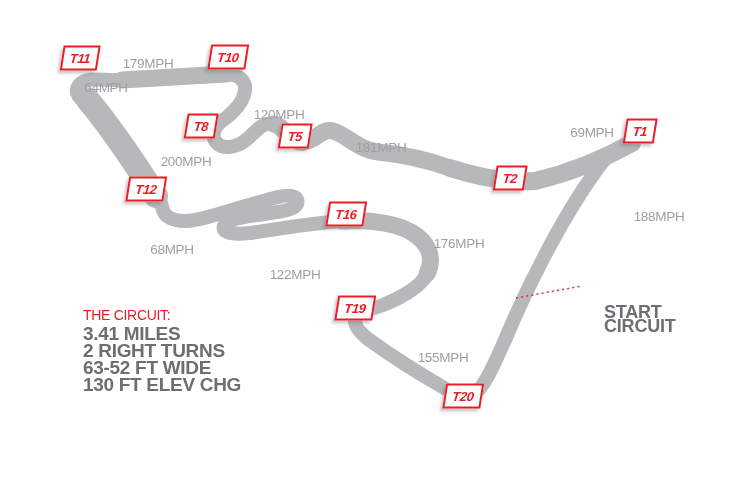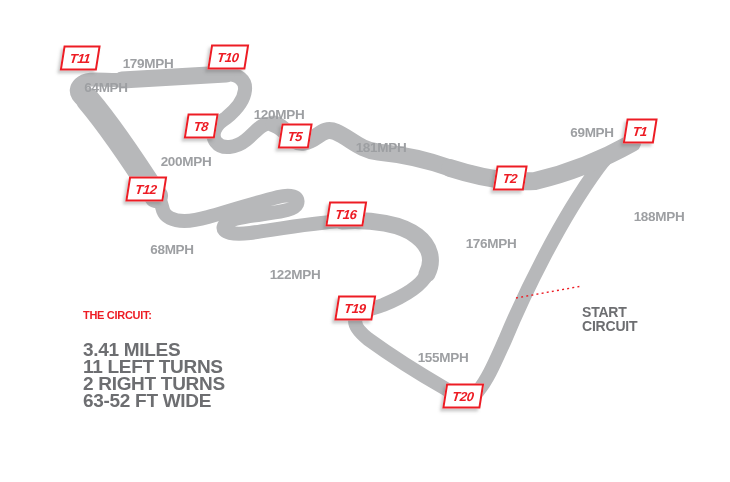--- a/index.html
+++ b/index.html
@@ -28,32 +28,32 @@
     box-shadow:-2px 3px 3px rgba(110,110,110,.35);
     white-space:nowrap;
   }
   .turn-badge .t{
     display:inline-block;transform:skewX(3deg);
     font-style:italic;font-weight:700;font-size:13px;letter-spacing:-0.3px;
     color:var(--accent);
   }
   .speed-label{
     position:absolute;transform:translate(-50%,-50%);
-    color:var(--speed-text);font-weight:700;font-size:13.5px;
+    color:var(--speed-text);font-weight:400;font-size:13.5px;
     letter-spacing:-0.3px;white-space:nowrap;
   }
   .start-finish{
-    position:absolute;left:582px;top:305px;
-    color:var(--start-finish-text);font-weight:700;font-size:14px;
+    position:absolute;left:604px;top:305px;
+    color:var(--start-finish-text);font-weight:700;font-size:18px;
     line-height:14px;letter-spacing:-0.2px;
   }
   .stats{position:absolute;left:83px;top:307px;}
   .stats-heading{
-    color:var(--accent);font-weight:700;font-size:11px;line-height:17px;
-    letter-spacing:-0.3px;margin-bottom:17px;
+    color:var(--accent);font-weight:400;font-size:14px;line-height:17px;
+    letter-spacing:-0.3px;margin-bottom:1px;
   }
   .stats-item{
     color:var(--stats-text);font-weight:700;font-size:19px;line-height:17px;
     letter-spacing:-0.3px;white-space:nowrap;
   }
 </style>
 </head>
 <body>
 
 <div class="stage">
@@ -121,31 +121,31 @@
 
   <div>
       <div class="speed-label" style="left: 148px; top: 63px;">179MPH</div>
       <div class="speed-label" style="left: 62px; top: 87px; margin-left: 44px;">64MPH</div>
       <div class="speed-label" style="left: 279px; top: 114px;">120MPH</div>
       <div class="speed-label" style="left: 186px; top: 161px;">200MPH</div>
       <div class="speed-label" style="left: 381px; top: 147px;">181MPH</div>
       <div class="speed-label" style="left: 592px; top: 132px;">69MPH</div>
       <div class="speed-label" style="left: 659px; top: 216px;">188MPH</div>
       <div class="speed-label" style="left: 172px; top: 249px;">68MPH</div>
-      <div class="speed-label" style="left: 459px; top: 243px; margin-left: 32px;">176MPH</div>
+      <div class="speed-label" style="left: 459px; top: 243px;">176MPH</div>
       <div class="speed-label" style="left: 295px; top: 274px;">122MPH</div>
       <div class="speed-label" style="left: 419px; top: 357px; margin-left: 24px;">155MPH</div>
     </div>
 
   <div class="start-finish">
     <div>START</div>
     <div>CIRCUIT</div>
   </div>
 
   <div class="stats">
     <div class="stats-heading">THE CIRCUIT:</div>
     <div class="stats-item">3.41 MILES</div>
-    <div class="stats-item">11 LEFT TURNS</div>
     <div class="stats-item">2 RIGHT TURNS</div>
     <div class="stats-item">63-52 FT WIDE</div>
+    <div class="stats-item">130 FT ELEV CHG</div>
   </div>
 
 </div>
 
 </body></html>

